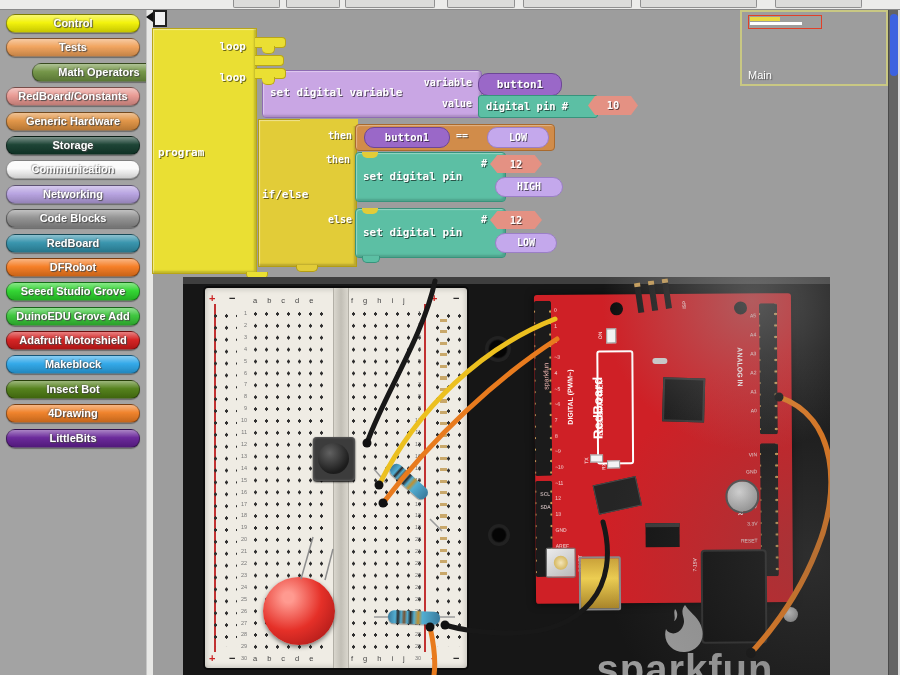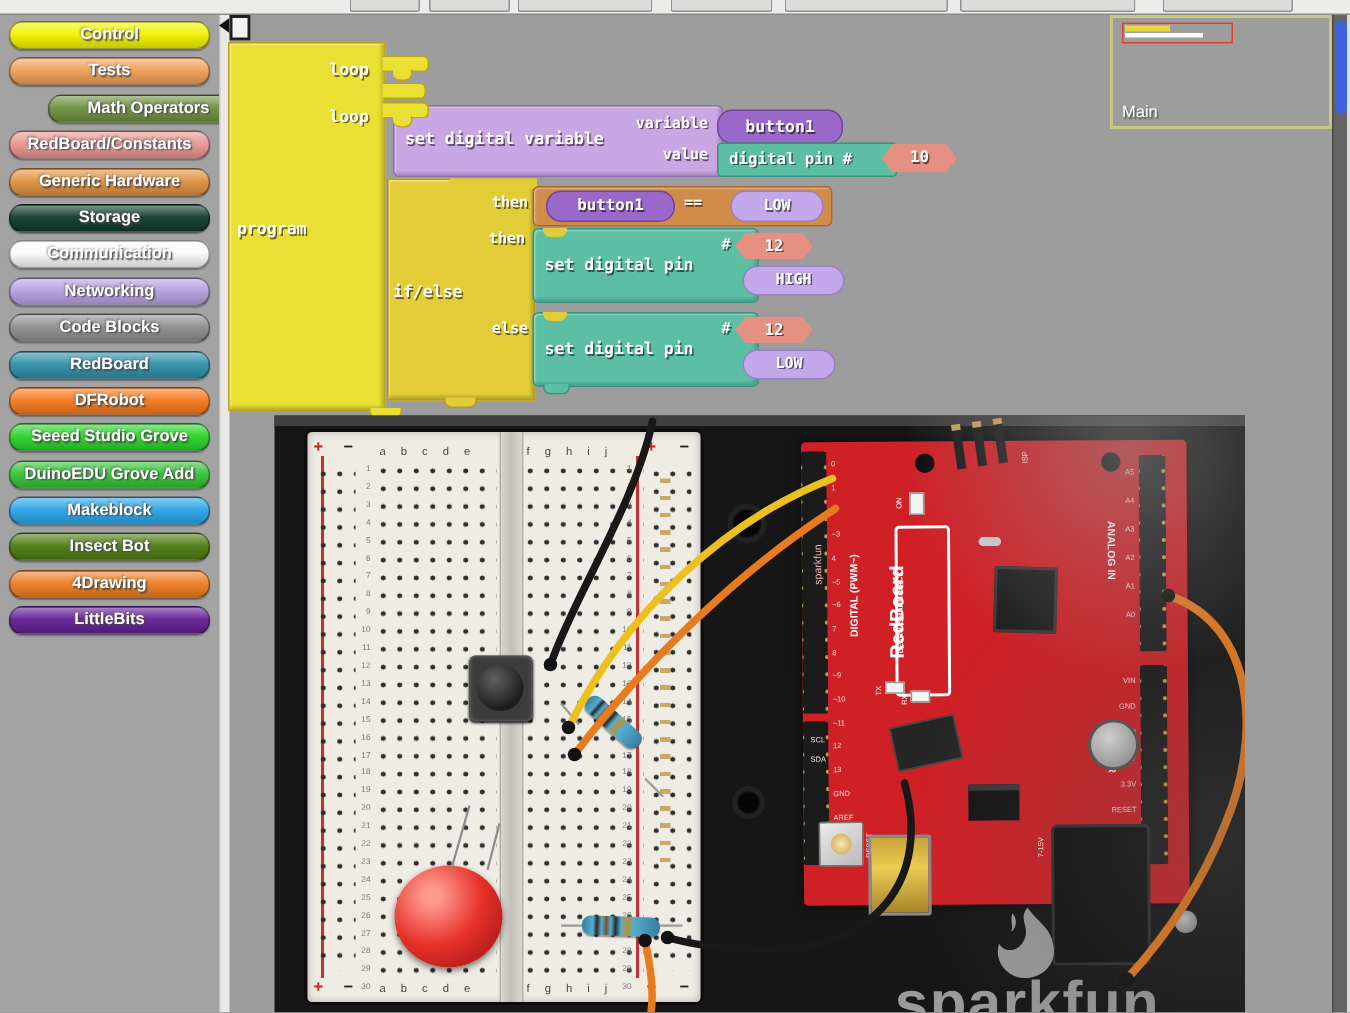--- a/index.html
+++ b/index.html
@@ -178,20 +178,21 @@
       <div class="cat" style="background-color: rgb(232, 150, 143);">RedBoard/Constants</div>
       <div class="cat" style="background-color: rgb(224, 145, 64);">Generic Hardware</div>
       <div class="cat" style="background-color: rgb(18, 59, 44);">Storage</div>
       <div class="cat" style="background-color: rgb(250, 250, 250);">Communication</div>
       <div class="cat" style="background-color: rgb(181, 160, 224);">Networking</div>
       <div class="cat" style="background-color: rgb(143, 143, 143);">Code Blocks</div>
       <div class="cat" style="background-color: rgb(48, 144, 170);">RedBoard</div>
       <div class="cat" style="background-color: rgb(245, 121, 29);">DFRobot</div>
       <div class="cat" style="background-color: rgb(42, 212, 42);">Seeed Studio Grove</div>
       <div class="cat" style="background-color: rgb(53, 196, 53);">DuinoEDU Grove Add</div>
+      <div class="cat" style="background-color: rgb(212, 26, 26);">Adafruit Motorshield</div>
       <div class="cat" style="background-color: rgb(42, 165, 232);">Makeblock</div>
       <div class="cat" style="background-color: rgb(77, 124, 18);">Insect Bot</div>
       <div class="cat" style="background-color: rgb(239, 125, 34);">4Drawing</div>
       <div class="cat" style="background-color: rgb(100, 31, 150);">LittleBits</div>
     </div>
   <div id="sep"></div>
   <div id="collapse-arrow"></div>
   <div id="collapse-box"></div>
 
   <div>

